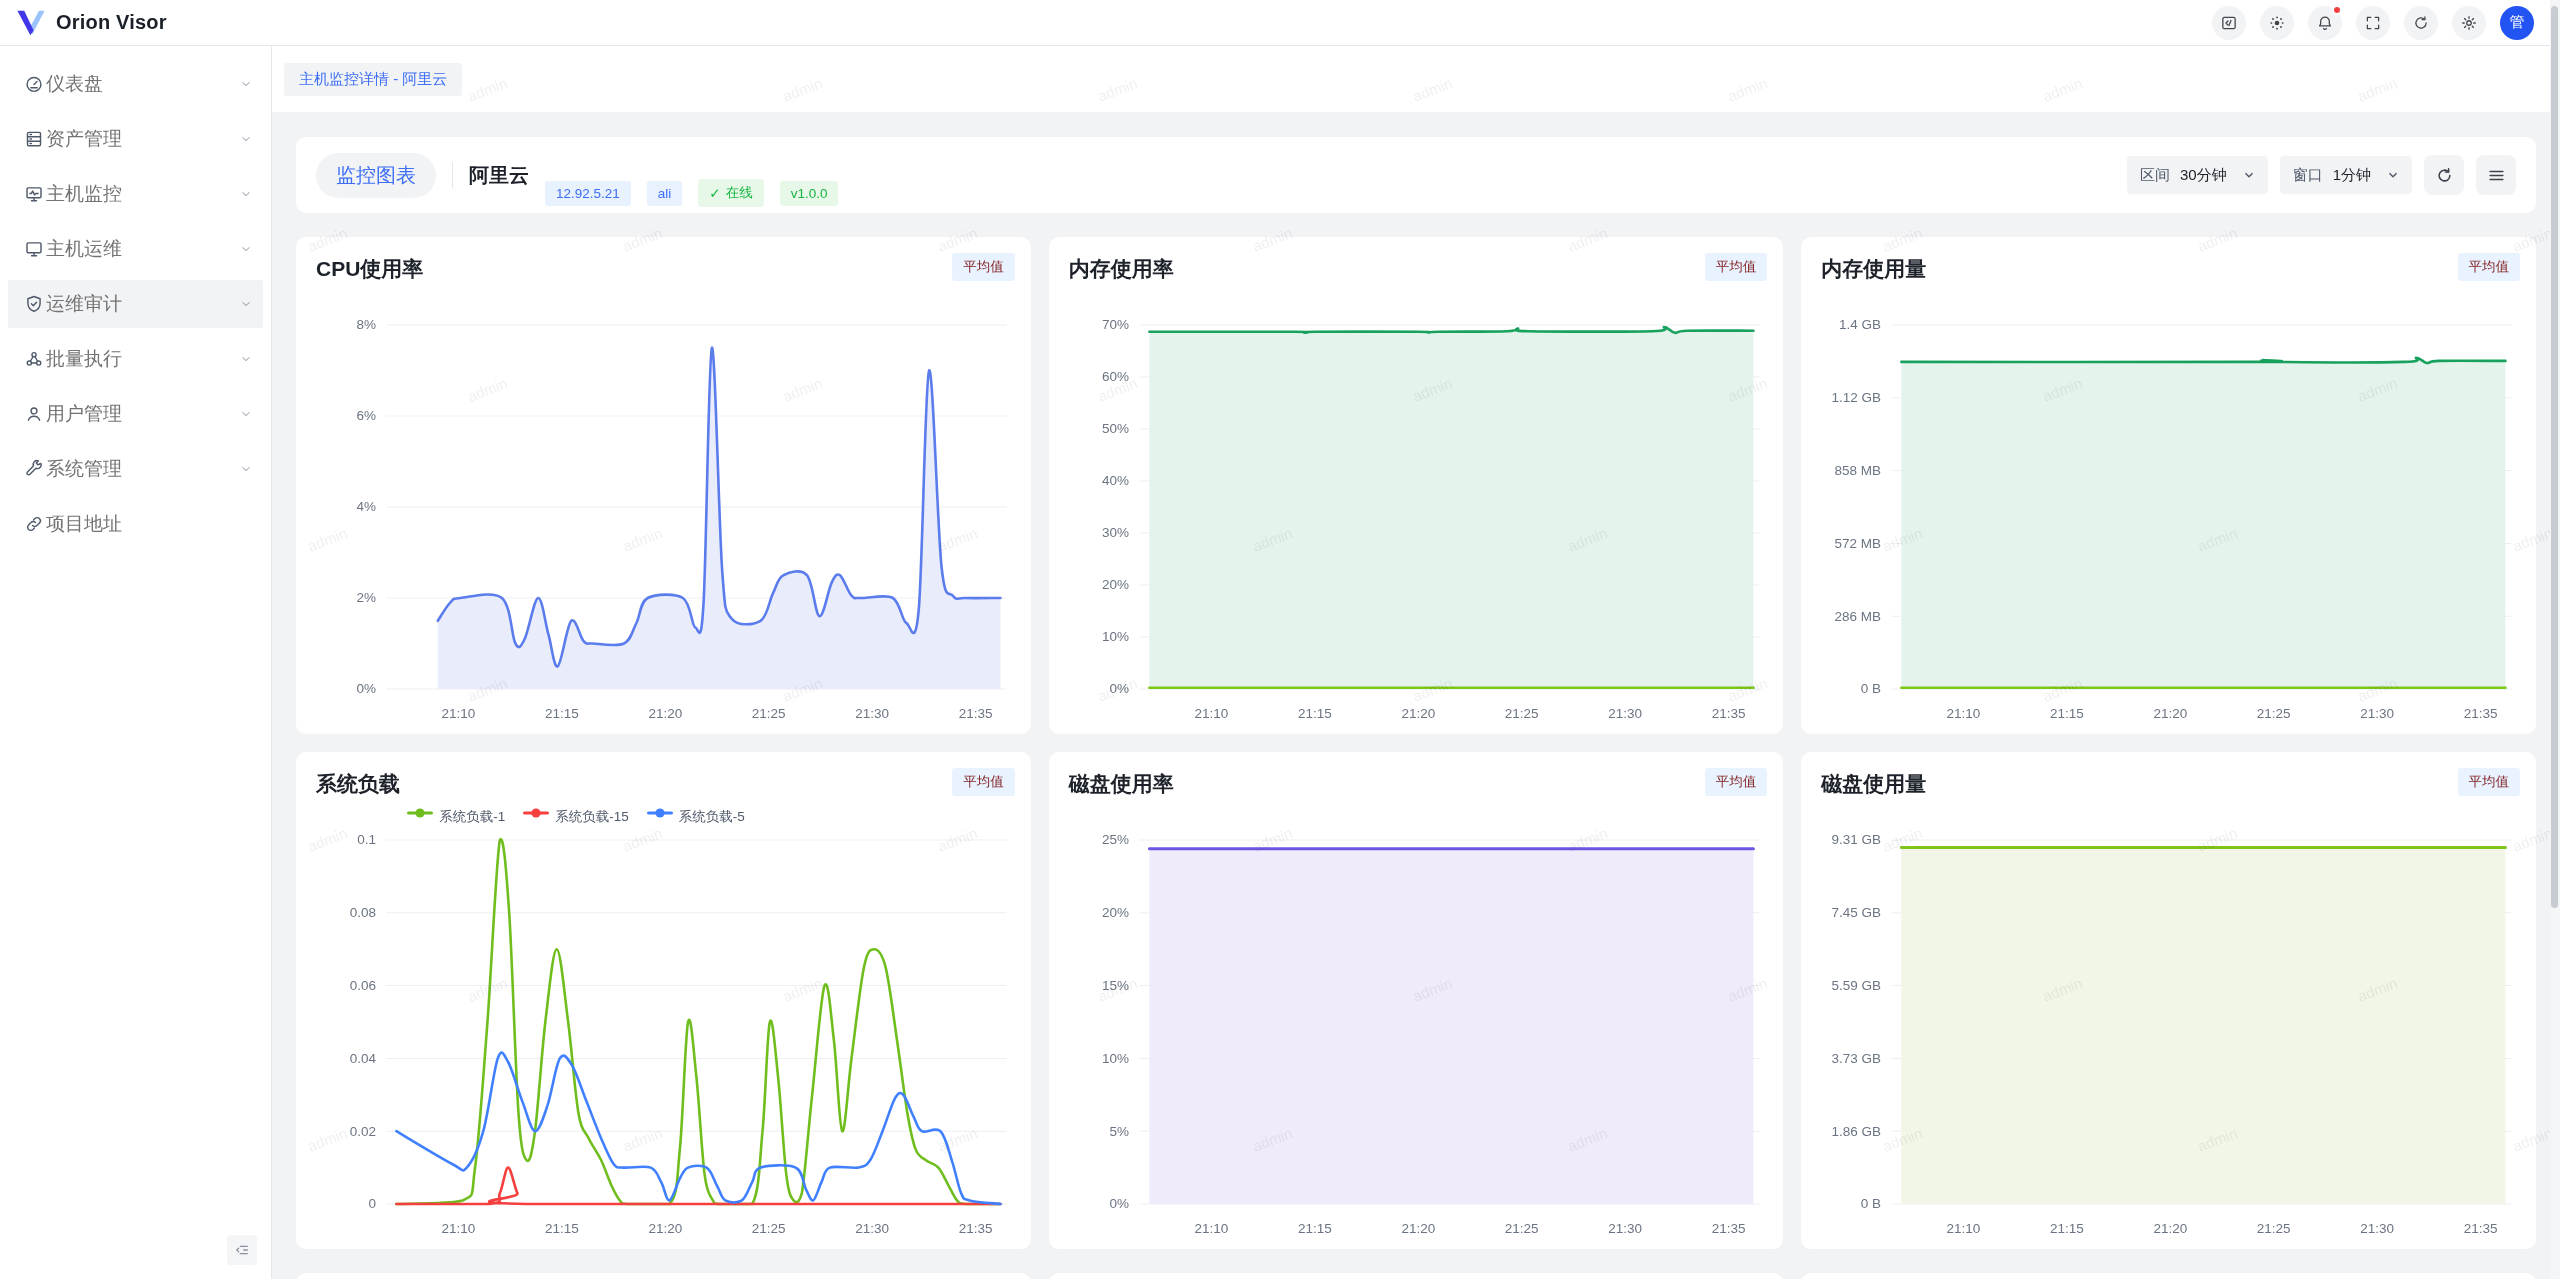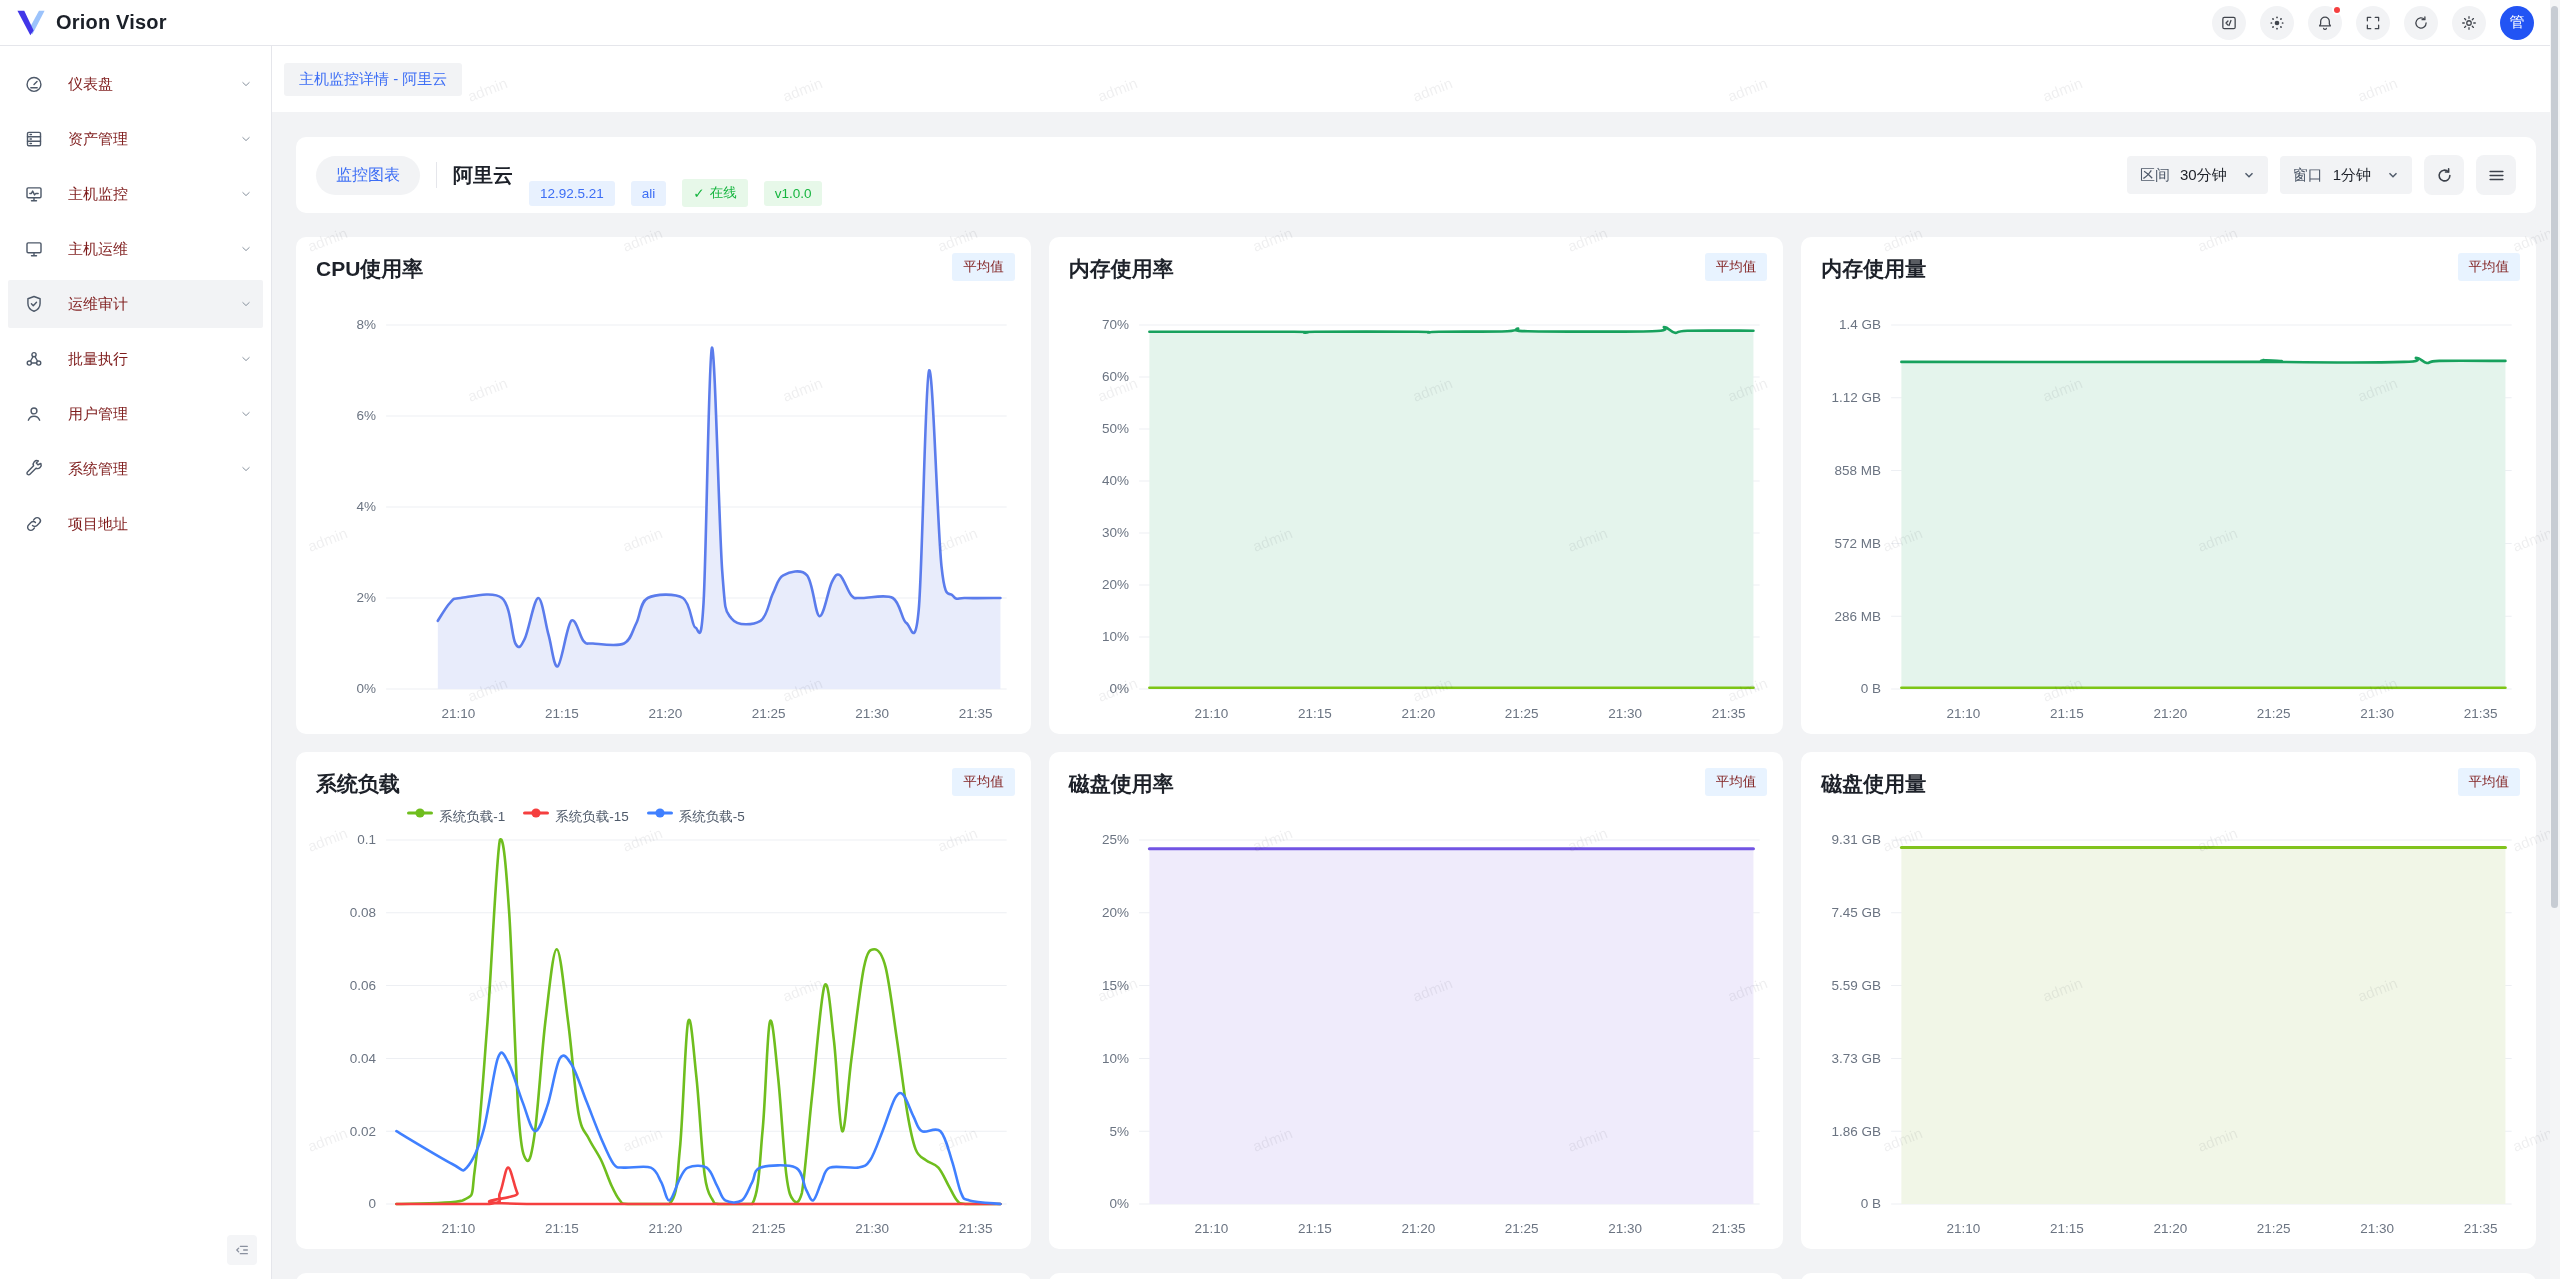--- a/index.html
+++ b/index.html
@@ -16,34 +16,34 @@
   .nav-dot { position:absolute; top:-1px; right:0; width:10px; height:10px; background:#f53f3f; border:2px solid #fff; border-radius:50%; }
   .avatar { width:34px; height:34px; border-radius:50%; background:#2254f4; color:#fff; font-size:15px; display:flex; align-items:center; justify-content:center; cursor:pointer; }
 
   
   .shell { display:flex; height:1233px; }
   .sidebar { width:272px; background:#fff; border-right:1px solid #e5e6eb; padding-top:14px; position:relative; flex:none; }
   .side-item { height:48px; margin:0 8px 7px 8px; border-radius:2px; display:flex; align-items:center; padding:0 10px 0 16px; cursor:pointer; }
   .side-item.active { background:#f2f3f5; }
   .side-item .s-icon { width:20px; height:20px; color:#4e5969; flex:none; display:flex; }
   .side-item .s-icon svg { width:20px; height:20px; }
-  .side-item .s-label { font-size:15px; color:#7f1d1d; margin-left:24px; flex:1; }
+  .side-item .s-label { font-size:19px; color:#737373; margin-left:2px; flex:1; }
   .side-item .s-chev { color:#86909c; width:14px; height:14px; }
   .collapse-btn { position:absolute; right:14px; bottom:14px; width:30px; height:30px; border:none; border-radius:4px; background:#f4f5f7; color:#8a919f; display:flex; align-items:center; justify-content:center; cursor:pointer; }
   .collapse-btn svg { width:16px; height:16px; }
 
   
   .main { flex:1; background:#f2f3f5; position:relative; overflow:hidden; }
   .crumb-bar { height:66px; background:#fff; display:flex; align-items:center; padding-left:12px; }
   .crumb { background:#f2f3f5; color:#3d6ef5; font-size:15px; padding:7px 15px; border-radius:3px; cursor:pointer; }
   .content { padding:25px 24px 0 24px; }
 
   .header-card { height:76px; background:#fff; border-radius:10px; display:flex; align-items:center; justify-content:space-between; padding:0 20px; }
   .hc-left { display:flex; align-items:center; gap:16px; }
-  .pill-tab { background:#f2f3f5; color:#3d6ef5; font-size:16px; padding:9px 20px; border-radius:999px; border:none; cursor:pointer; }
+  .pill-tab { background:#f2f3f5; color:#3d6ef5; font-size:20px; padding:9px 20px; border-radius:999px; border:none; cursor:pointer; }
   .v-div { width:1px; height:26px; background:#e5e6eb; }
   .host-name { font-size:20px; font-weight:700; color:#1d2129; }
   .badge { font-size:13.5px; padding:5px 11px; border-radius:3px; white-space:nowrap;margin-top:36px; }
   .badge.blue { background:#e8f1fe; color:#3d6ef5; }
   .badge.green { background:#e7f8e9; color:#17b540; display:flex; align-items:center; gap:5px; }
   .hc-right { display:flex; align-items:center; gap:12px;text-align:center; }
   .select { height:38px; background:#f2f3f5; border-radius:4px; display:flex; align-items:center; gap:10px; padding:0 13px; cursor:pointer; }
   .sel-label { font-size:15px; color:#4e5969; }
   .sel-value { font-size:15px; color:#1d2129; }
   .select svg { width:12px; height:12px; color:#4e5969; margin-left:6px; }

